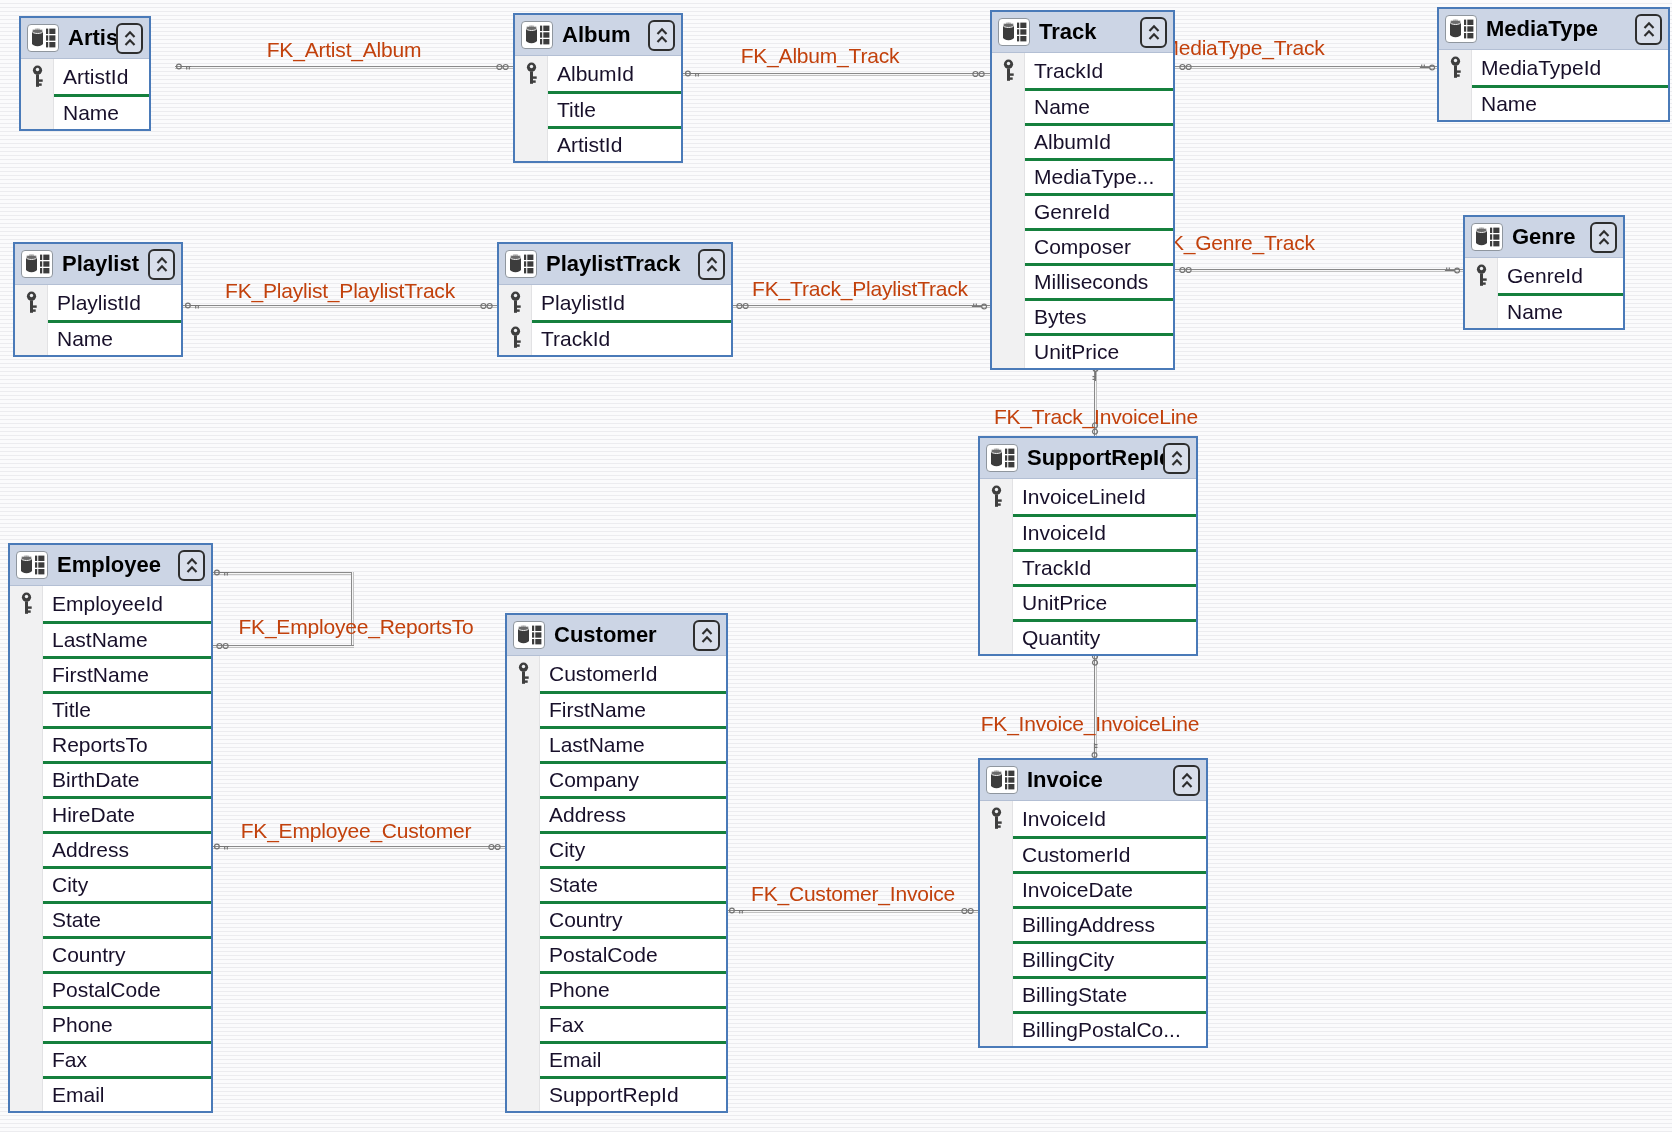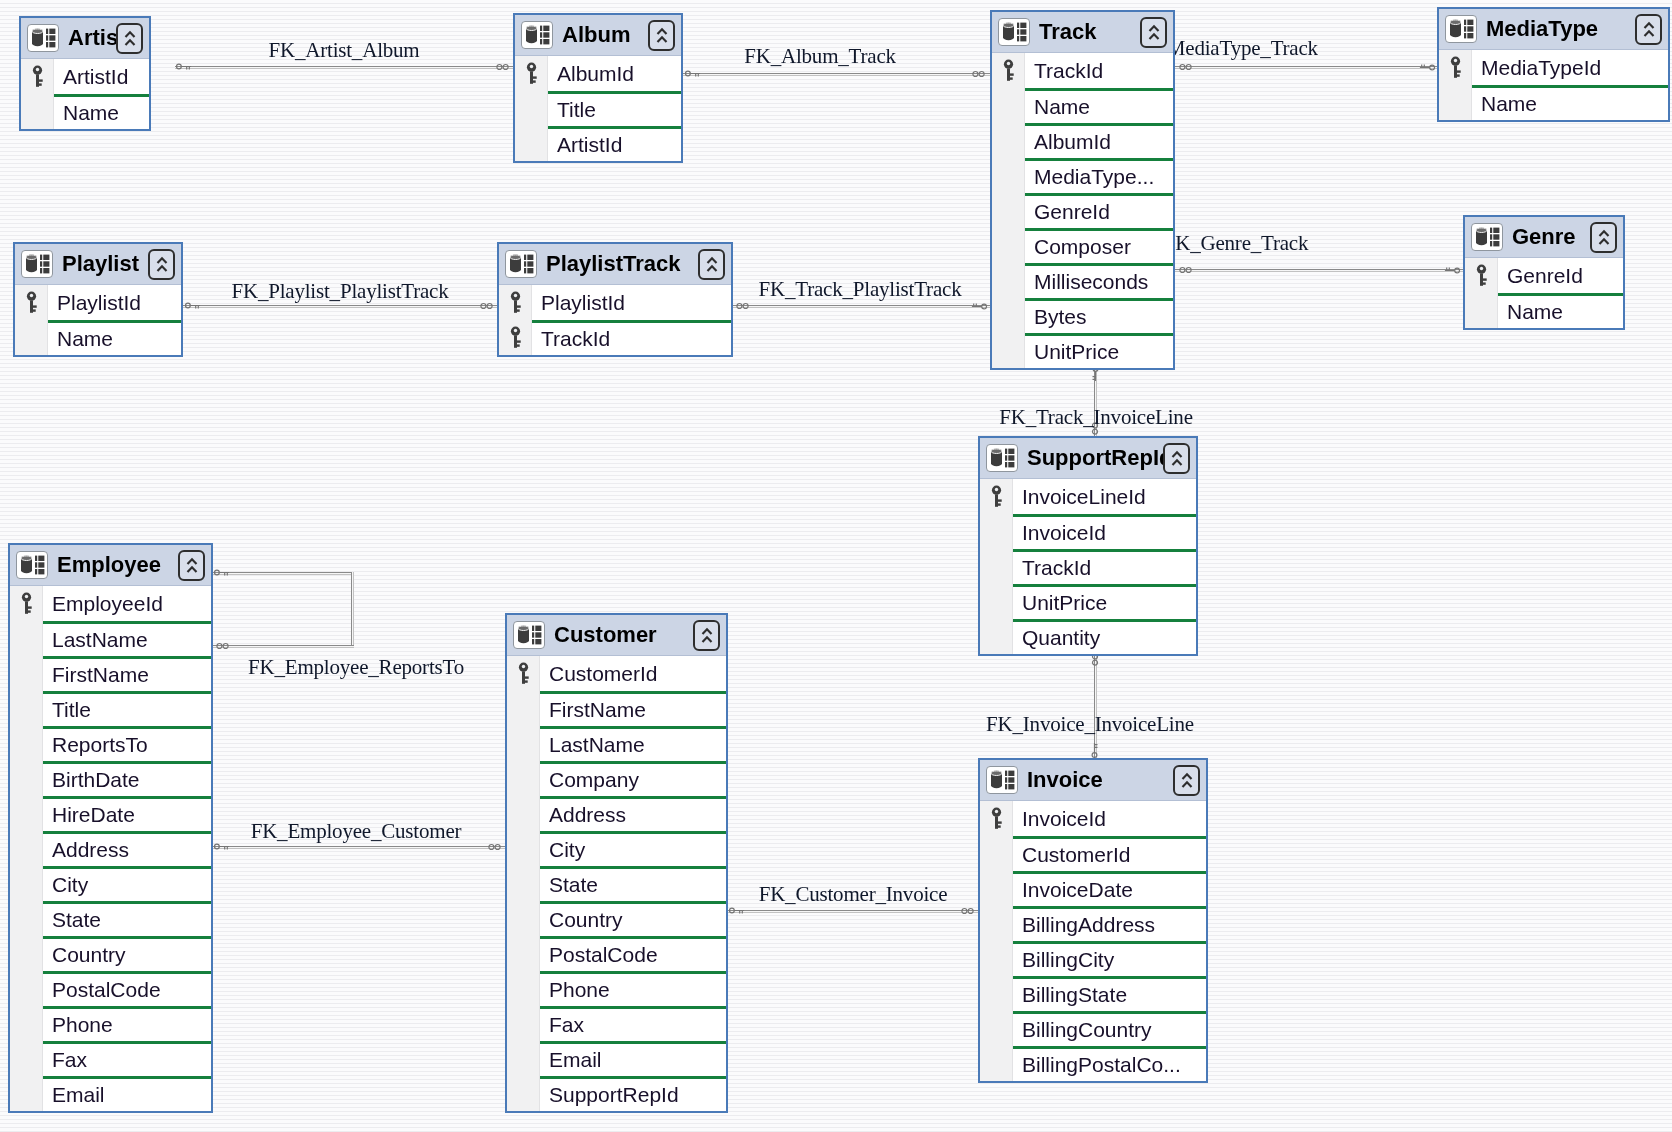--- a/index.html
+++ b/index.html
@@ -17,21 +17,21 @@
   .collapse-btn{flex:0 0 auto;width:27px;height:31px;box-sizing:border-box;border:2px solid #2e2e2e;border-radius:6px;
     background:rgba(255,255,255,0.25);display:flex;align-items:center;justify-content:center;cursor:pointer;}
   .rows{display:block;}
   .row{height:35px;display:flex;align-items:stretch;}
   .row-gutter{width:32px;flex:0 0 auto;background:#f1f1f2;border-right:1px solid #e2e2e4;display:flex;align-items:center;justify-content:center;}
   .row-label{flex:1;display:flex;align-items:center;padding-left:9px;font-size:21px;color:#18102a;white-space:nowrap;overflow:hidden;}
   .row:not(:first-child) .row-label{border-top:3px solid #15803d;}
   
   .conn-h{position:absolute;height:3px;background:linear-gradient(to bottom,#8a8a8a 0 1px,#f6f6f6 1px 2px,#c2c2c2 2px 3px);}
   .conn-v{position:absolute;width:3px;background:linear-gradient(to right,#8a8a8a 0 1px,#f6f6f6 1px 2px,#c2c2c2 2px 3px);}
-  .rel-label{position:absolute;transform:translate(-50%,-50%);font-size:21px;color:#0f172a;white-space:nowrap;letter-spacing:-0.2px;font-family:Liberation Serif, serif;}
+  .rel-label{position:absolute;transform:translate(-50%,-50%);font-size:21px;color:#c2410c;white-space:nowrap;letter-spacing:-0.2px;}
   .marker{position:absolute;display:flex;align-items:center;justify-content:center;pointer-events:none;}
 </style>
 </head>
 <body>
 
 <div id="canvas">
   <div id="relations-layer">
       <div class="conn-h" style="left: 175px; top: 66px; width: 338px; height: 3px;"></div>
       <span class="marker" style="left: 184px; top: 67px; transform: translate(-50%, -50%) rotate(0deg);">
     <svg width="17" height="11" viewBox="0 0 17 11">
@@ -170,21 +170,21 @@
       <line x1="11.2" y1="5" x2="11.2" y2="8" stroke="#757575" stroke-width="1.2"></line>
       <line x1="13.8" y1="5" x2="13.8" y2="8" stroke="#757575" stroke-width="1.2"></line>
     </svg>
   </span>
       <span class="marker" style="left: 223px; top: 646px; transform: translate(-50%, -50%) rotate(0deg);">
     <svg width="14" height="9" viewBox="0 0 14 9">
       <circle cx="3.4" cy="4.5" r="2.5" fill="none" stroke="#757575" stroke-width="1.2"></circle>
       <circle cx="9.6" cy="4.5" r="2.5" fill="none" stroke="#757575" stroke-width="1.2"></circle>
     </svg>
   </span>
-      <div class="rel-label" style="left: 356px; top: 627px; margin-top: 40px;">FK_Employee_ReportsTo</div>
+      <div class="rel-label" style="left: 356px; top: 627px;">FK_Employee_ReportsTo</div>
       <div class="conn-h" style="left: 213px; top: 846px; width: 292px; height: 3px;"></div>
       <span class="marker" style="left: 222px; top: 847px; transform: translate(-50%, -50%) rotate(0deg);">
     <svg width="17" height="11" viewBox="0 0 17 11">
       <circle cx="3.4" cy="5" r="2.4" fill="none" stroke="#757575" stroke-width="1.2"></circle>
       <line x1="5.8" y1="5" x2="15.6" y2="5" stroke="#757575" stroke-width="1.2"></line>
       <line x1="11.2" y1="5" x2="11.2" y2="8" stroke="#757575" stroke-width="1.2"></line>
       <line x1="13.8" y1="5" x2="13.8" y2="8" stroke="#757575" stroke-width="1.2"></line>
     </svg>
   </span>
       <span class="marker" style="left: 495px; top: 847px; transform: translate(-50%, -50%) rotate(0deg);">
@@ -931,24 +931,18 @@
           <div class="row">
     <div class="row-gutter">
       
     </div>
     <div class="row-label">BillingState</div>
   </div>
           <div class="row">
     <div class="row-gutter">
       
     </div>
-    <div class="row-label">BillingCountry</div>
-  </div>
-          <div class="row">
-    <div class="row-gutter">
-      
-    </div>
     <div class="row-label">BillingPostalCo...</div>
   </div>
         </div>
   </div>
     </div>
 </div>
 
 </body></html>

